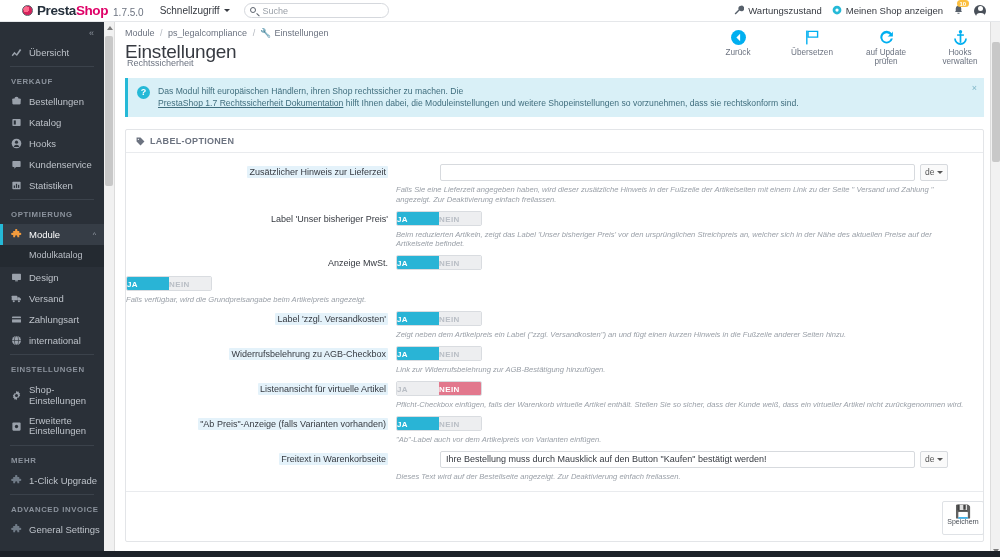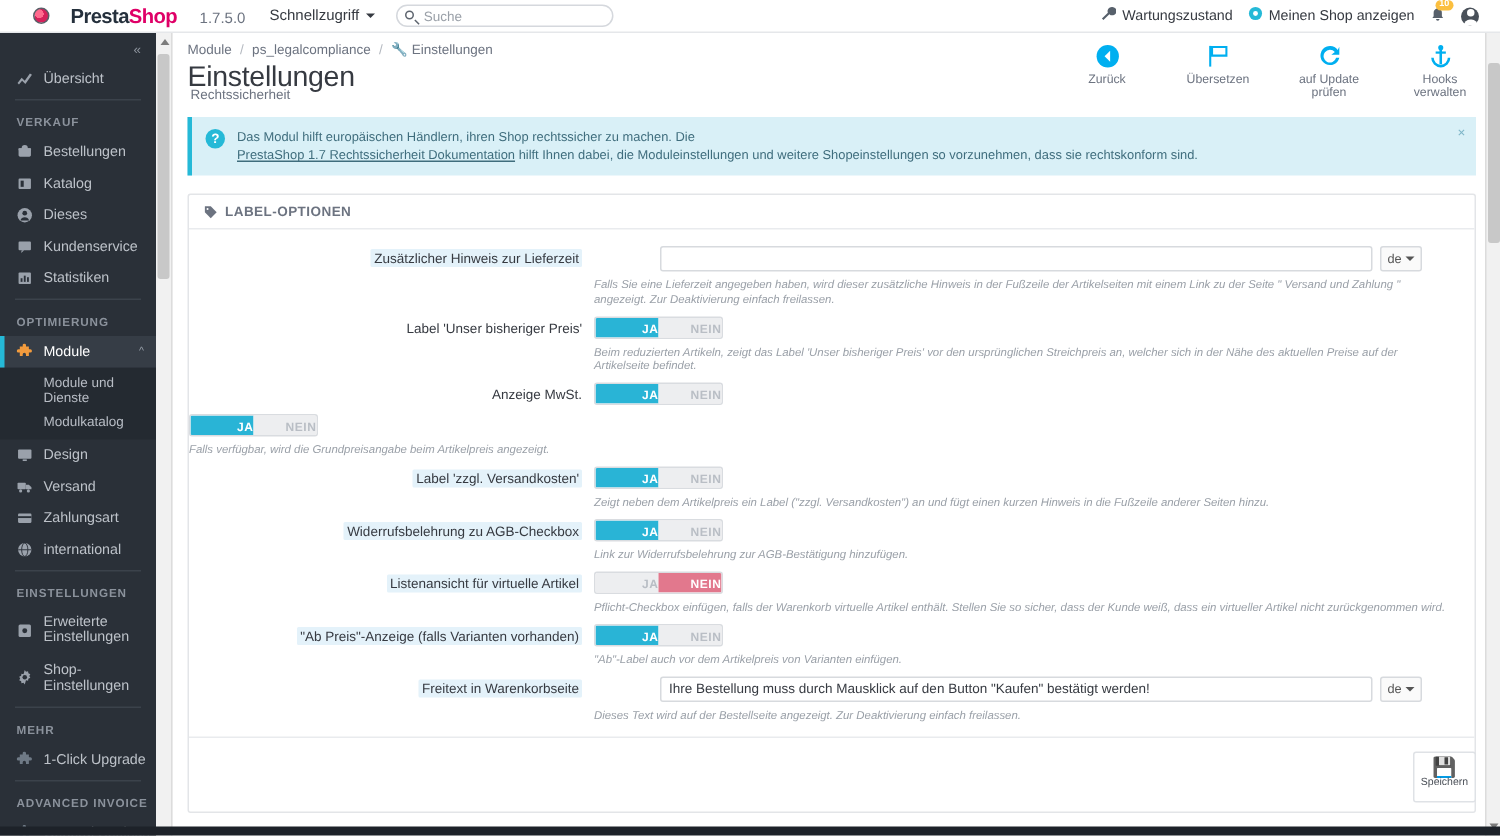--- a/index.html
+++ b/index.html
@@ -9,21 +9,21 @@
     font-size: 11px;
     background:#fff;
     color:#363a41;
   }
   
   .topbar{
     position:absolute; left:0; top:0; width:1000px; height:22px;
     background:#fff; border-bottom:1px solid #e5e7ea;
     display:flex; align-items:center; z-index:30;
   }
-  .ps-logo{ display:flex; align-items:center; margin-left:22px;gap:10px; }
+  .ps-logo{ display:flex; align-items:center; margin-left:22px; }
   .ps-logo .globe{
     width:11px;height:11px;border-radius:50%;
     background:radial-gradient(circle at 35% 35%, #ff6a8e 0 35%, #d6215b 36% 100%);
     border:1.2px solid #5a5f68; margin-right:4px;
   }
   .ps-logo .word{ font-size:13.5px; font-weight:bold; letter-spacing:-0.4px; }
   .ps-logo .word .a{ color:#25303c; }
   .ps-logo .word .b{ color:#df0067; }
   .ver{ font-size:10px; color:#6c7380; margin-left:5px; margin-top:3px;}
   .quick{ font-size:10px; color:#363a41; margin-left:16px; display:flex; align-items:center;}
@@ -126,21 +126,21 @@
   .flabel{
     width:270px; flex:0 0 270px; text-align:right; padding:3px 8px 0 0;
     font-size:9px; color:#363a41;
   }
   .flabel .hl{ background:#e4f2fa; padding:1px 2px; border-radius:1px; }
   .fctrl{ flex:1; padding-right:14px;}
   .fhelp{ font-size:7.6px; color:#9aa0a8; font-style:italic; margin-top:4px; line-height:1.3;}
 
   .switch{ display:inline-flex; border:1px solid #d9dce0; border-radius:2px; overflow:hidden; height:15px;}
   .switch div{
-    width:42px; text-align:right; font-size:8px; line-height:15px; font-weight:bold;
+    width:42px; text-align:left; font-size:8px; line-height:15px; font-weight:bold;
     letter-spacing:0.4px; color:#b9bec5; background:#edeef0; cursor:pointer;
   }
   .switch div.on-yes{ background:#29b4d6; color:#fff; }
   .switch div.on-no{ background:#e2788d; color:#fff; }
 
   .inputrow{ display:flex; align-items:center; gap:5px;padding-left:44px;}
   .txtinput{
     flex:1; max-width:475px; height:17px; border:1px solid #d7dade; border-radius:2px;
     font-size:9px; color:#363a41; padding:0 5px; line-height:15px; background:#fff;
   }
@@ -250,21 +250,21 @@
     <span>Katalog</span>
   </div>
   <div class="nav-item">
     <span class="ic">
         <svg viewBox="0 0 16 16">
           <circle cx="8" cy="8" r="7"></circle>
           <circle cx="8" cy="6" r="2.3" fill="#2a3038"></circle>
           <path d="M3.8 13a4.4 4.4 0 0 1 8.4 0z" fill="#2a3038"></path>
         </svg>
       </span>
-    <span>Dieses</span>
+    <span>Hooks</span>
   </div>
   <div class="nav-item">
     <span class="ic">
         <svg viewBox="0 0 16 16">
           <rect x="2" y="3" width="12" height="8.5" rx="1"></rect>
           <path d="M5 11.5l-.5 2.5 3-2.5z"></path>
         </svg>
       </span>
     <span>Kundenservice</span>
   </div>
@@ -286,21 +286,20 @@
   <div class="nav-item active">
     <span class="ic">
         <svg viewBox="0 0 16 16">
           <path d="M6 1.5a1.6 1.6 0 0 1 3.2 0V3H12v2.6h1.4a1.6 1.6 0 0 1 0 3.2H12V12H9.2v-1.4a1.6 1.6 0 0 0-3.2 0V12H3.2V8.8H1.8a1.6 1.6 0 0 1 0-3.2h1.4V3H6z"></path>
         </svg>
       </span>
     <span>Module</span>
     <span class="chev">^</span>
   </div>
   <div class="sub-wrap">
-    <div class="sub-item">Module und Dienste</div>
     <div class="sub-item">Modulkatalog</div>
   </div>
 
   <div class="nav-item">
     <span class="ic">
         <svg viewBox="0 0 16 16">
           <rect x="1.5" y="2.5" width="13" height="9" rx="1"></rect>
           <rect x="6" y="12" width="4" height="1.6"></rect>
         </svg>
       </span>
@@ -336,34 +335,34 @@
       </span>
     <span>international</span>
   </div>
 
   <div class="nav-sep"></div>
   <div class="nav-head">EINSTELLUNGEN</div>
 
   <div class="nav-item">
     <span class="ic">
         <svg viewBox="0 0 16 16">
+          <path d="M8 1l1.2 1.7 2-.5.3 2 1.9.8-1 1.8 1 1.8-1.9.8-.3 2-2-.5L8 15l-1.2-1.7-2 .5-.3-2L2.6 11l1-1.8-1-1.8 1.9-.8.3-2 2 .5z"></path>
+          <circle cx="8" cy="8" r="2.2" fill="#2a3038"></circle>
+        </svg>
+      </span>
+    <span>Shop-Einstellungen</span>
+  </div>
+  <div class="nav-item">
+    <span class="ic">
+        <svg viewBox="0 0 16 16">
           <rect x="2" y="2" width="12" height="12" rx="1.5"></rect>
           <circle cx="8" cy="8" r="2.4" fill="#2a3038"></circle>
         </svg>
       </span>
     <span style="line-height:1.1">Erweiterte Einstellungen</span>
-  </div>
-  <div class="nav-item">
-    <span class="ic">
-        <svg viewBox="0 0 16 16">
-          <path d="M8 1l1.2 1.7 2-.5.3 2 1.9.8-1 1.8 1 1.8-1.9.8-.3 2-2-.5L8 15l-1.2-1.7-2 .5-.3-2L2.6 11l1-1.8-1-1.8 1.9-.8.3-2 2 .5z"></path>
-          <circle cx="8" cy="8" r="2.2" fill="#2a3038"></circle>
-        </svg>
-      </span>
-    <span>Shop-Einstellungen</span>
   </div>
 
   <div class="nav-sep"></div>
   <div class="nav-head">MEHR</div>
   <div class="nav-item puzzle">
     <span class="ic">
         <svg viewBox="0 0 16 16">
           <path d="M6 1.5a1.6 1.6 0 0 1 3.2 0V3H12v2.6h1.4a1.6 1.6 0 0 1 0 3.2H12V12H9.2v-1.4a1.6 1.6 0 0 0-3.2 0V12H3.2V8.8H1.8a1.6 1.6 0 0 1 0-3.2h1.4V3H6z"></path>
         </svg>
       </span>

